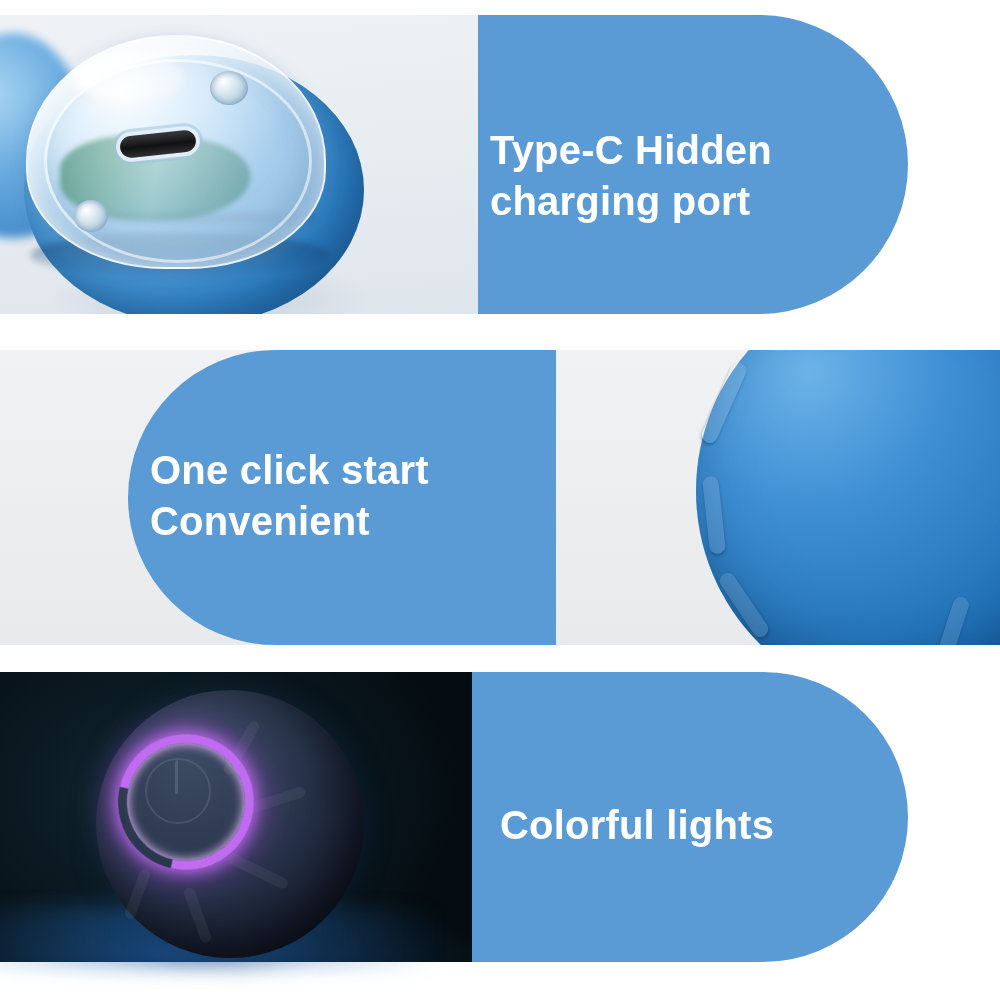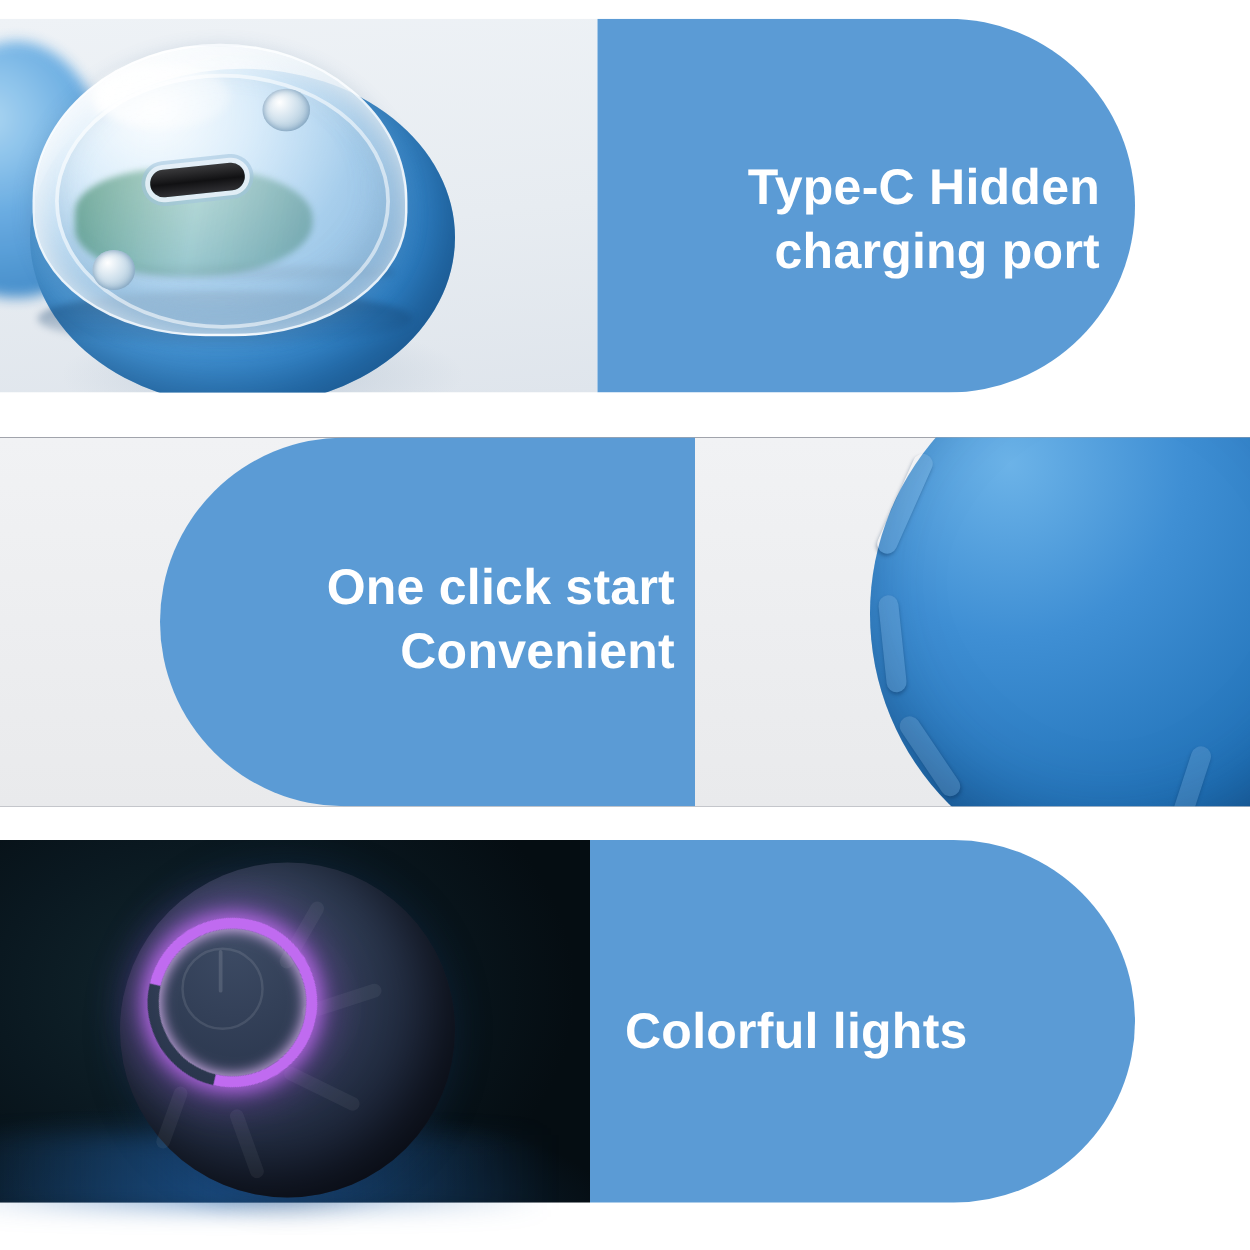--- a/index.html
+++ b/index.html
@@ -277,21 +277,21 @@
   
   .headline {
     position: absolute;
     color: #ffffff;
     font-family: "Liberation Sans", sans-serif;
     font-weight: bold;
     font-size: 40px;
     line-height: 1.27;
     letter-spacing: .2px;
     white-space: pre-line;
-    text-align: right;
+    text-align: left;
     user-select: none;
   }
   #panel-charging .headline {
     left: 490px; top: 110px; width: 390px;
   }
   #panel-oneclick .headline {
     left: 150px; top: 95px; width: 390px;
   }
   #panel-lights .headline {
     left: 500px; top: 128px; width: 390px;

